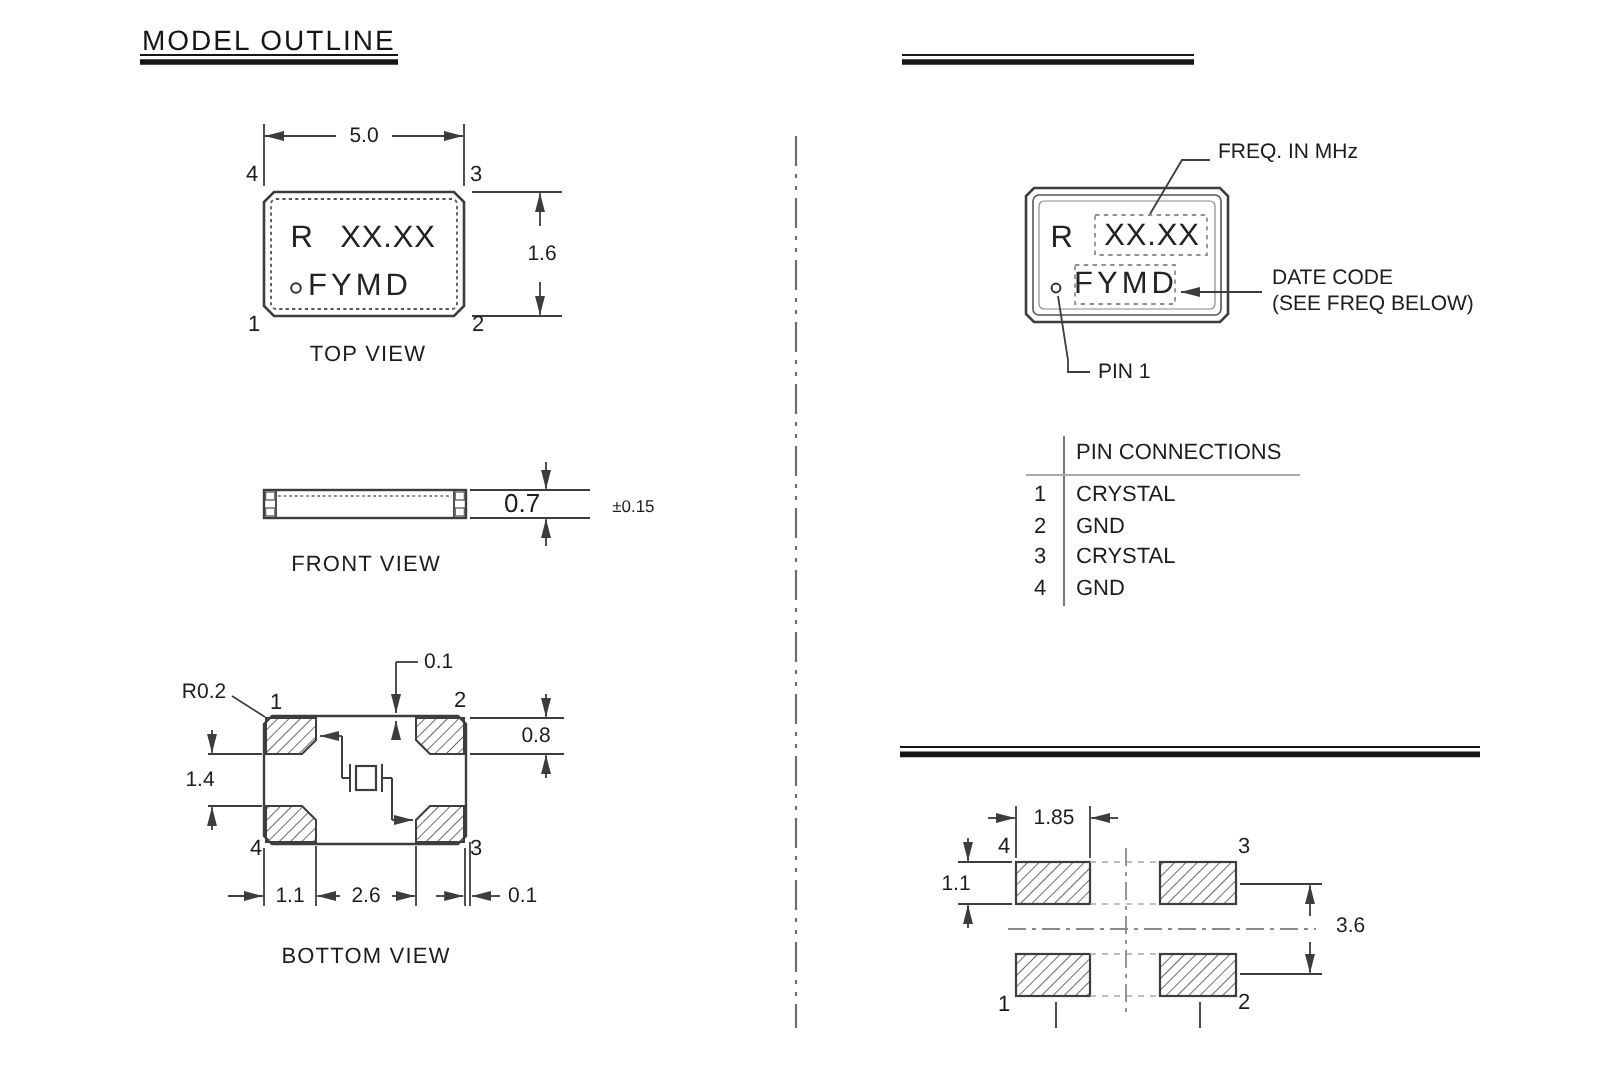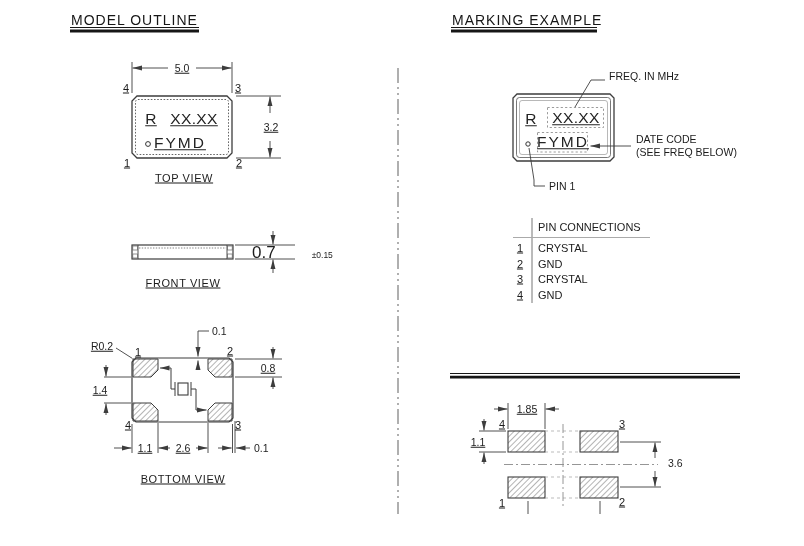--- a/index.html
+++ b/index.html
@@ -1,20 +1,20 @@
 <!DOCTYPE html>
 <html><head>
 <meta charset="utf-8">
 <style>
   html,body{margin:0;padding:0;background:#fff;}
   #canvas{position:relative;width:804px;height:514px;background:#ffffff;overflow:hidden;
           font-family:"Liberation Sans",sans-serif;}
   svg{position:absolute;left:0;top:0;}
   .lbl{position:absolute;color:#1c1c1c;white-space:nowrap;line-height:1;}
-  .c{transform:translate(-50%,-50%);text-decoration:underline;}
+  .c{transform:translate(-50%,-50%);}
   .l{transform:translateY(-50%);}
   .dim{font-size:10.5px;}
   .pin{font-size:11px;}
   .view{font-size:11px;letter-spacing:.6px;}
   .title{font-size:14px;letter-spacing:1px;color:#161616;}
   .mark{font-size:15.5px;letter-spacing:.4px;color:#232323;}
   .fymd{letter-spacing:2px;}
   .tol{font-size:8.5px;margin-left:36px;}
   .tbl{font-size:11px;}
   .sub{font-size:11px;letter-spacing:.5px;}
@@ -176,35 +176,34 @@
     <line x1="655" y1="471" x2="655" y2="486.4" stroke-width="0.9" marker-end="url(#arr)"></line>
 
     <line x1="528" y1="501" x2="528" y2="528" stroke-width="0.9"></line>
     <line x1="600" y1="501" x2="600" y2="528" stroke-width="0.9"></line>
     <line x1="546" y1="522" x2="528.6" y2="522" stroke-width="0.9" marker-end="url(#arr)"></line>
     <line x1="582" y1="522" x2="599.4" y2="522" stroke-width="0.9" marker-end="url(#arr)"></line>
   </g>
 </svg>
 
 <div class="lbl l title" style="left:71px;top:20px">MODEL OUTLINE</div>
-<div class="lbl l title" style="left:452px;top:20px">MARKING EXAMPLE</div>
 
 <div class="lbl c dim" style="left:182px;top:68px">5.0</div>
 <div class="lbl c pin" style="left:126px;top:88px">4</div>
 <div class="lbl c pin" style="left:238px;top:88px">3</div>
 <div class="lbl c pin" style="left:127px;top:163px">1</div>
 <div class="lbl c pin" style="left:239px;top:163px">2</div>
 <div class="lbl c mark" style="left:151px;top:119px">R</div>
 <div class="lbl c mark" style="left:194px;top:119px">XX.XX</div>
 <div class="lbl c mark fymd" style="left:180px;top:143px">FYMD</div>
-<div class="lbl c dim" style="left:271px;top:127px">3.2</div>
+<div class="lbl c dim" style="left:271px;top:127px">1.6</div>
 <div class="lbl c view" style="left:184px;top:178px">TOP VIEW</div>
 
 <div class="lbl l" style="left:252px;top:252px">
-  <span class="dim" style="font-size:17px">0.7</span><span class="tol">±0.15</span>
+  <span class="dim" style="font-size:13px">0.7</span><span class="tol">±0.15</span>
 </div>
 <div class="lbl c view" style="left:183px;top:283px">FRONT VIEW</div>
 
 <div class="lbl l dim" style="left:212px;top:331px">0.1</div>
 <div class="lbl c dim" style="left:102px;top:346px">R0.2</div>
 <div class="lbl c pin" style="left:138px;top:352px">1</div>
 <div class="lbl c pin" style="left:230px;top:351px">2</div>
 <div class="lbl c pin" style="left:128px;top:425px">4</div>
 <div class="lbl c pin" style="left:238px;top:425px">3</div>
 <div class="lbl c dim" style="left:268px;top:368px">0.8</div>

